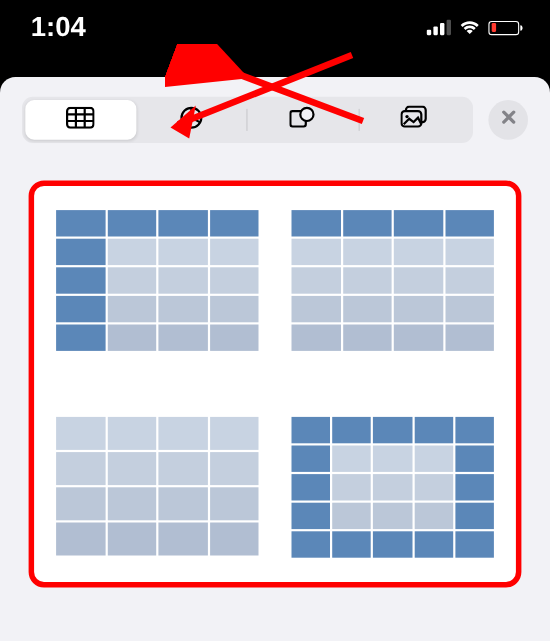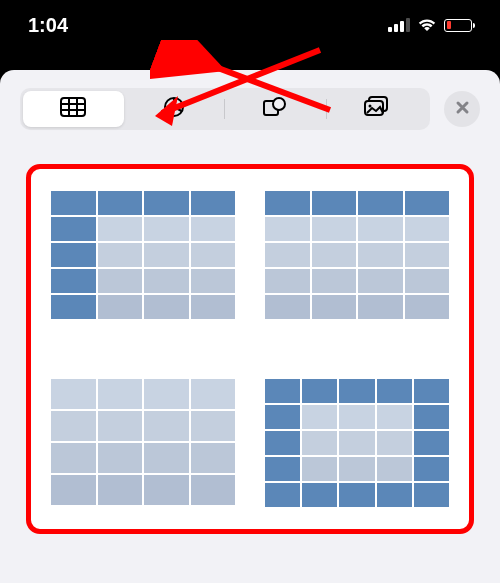--- a/index.html
+++ b/index.html
@@ -13,21 +13,21 @@
     }
     .status-bar {
       height: 50px;
       display: flex;
       justify-content: space-between;
       align-items: center;
       padding: 0 28px;
       color: #fff;
     }
     .status-time {
-      font-size: 20px;
+      font-size: 25px;
       font-weight: 600;
     }
     .status-right {
       display: flex;
       align-items: center;
       gap: 7px;
     }
     .signal-bars {
       display: flex;
       align-items: flex-end;

